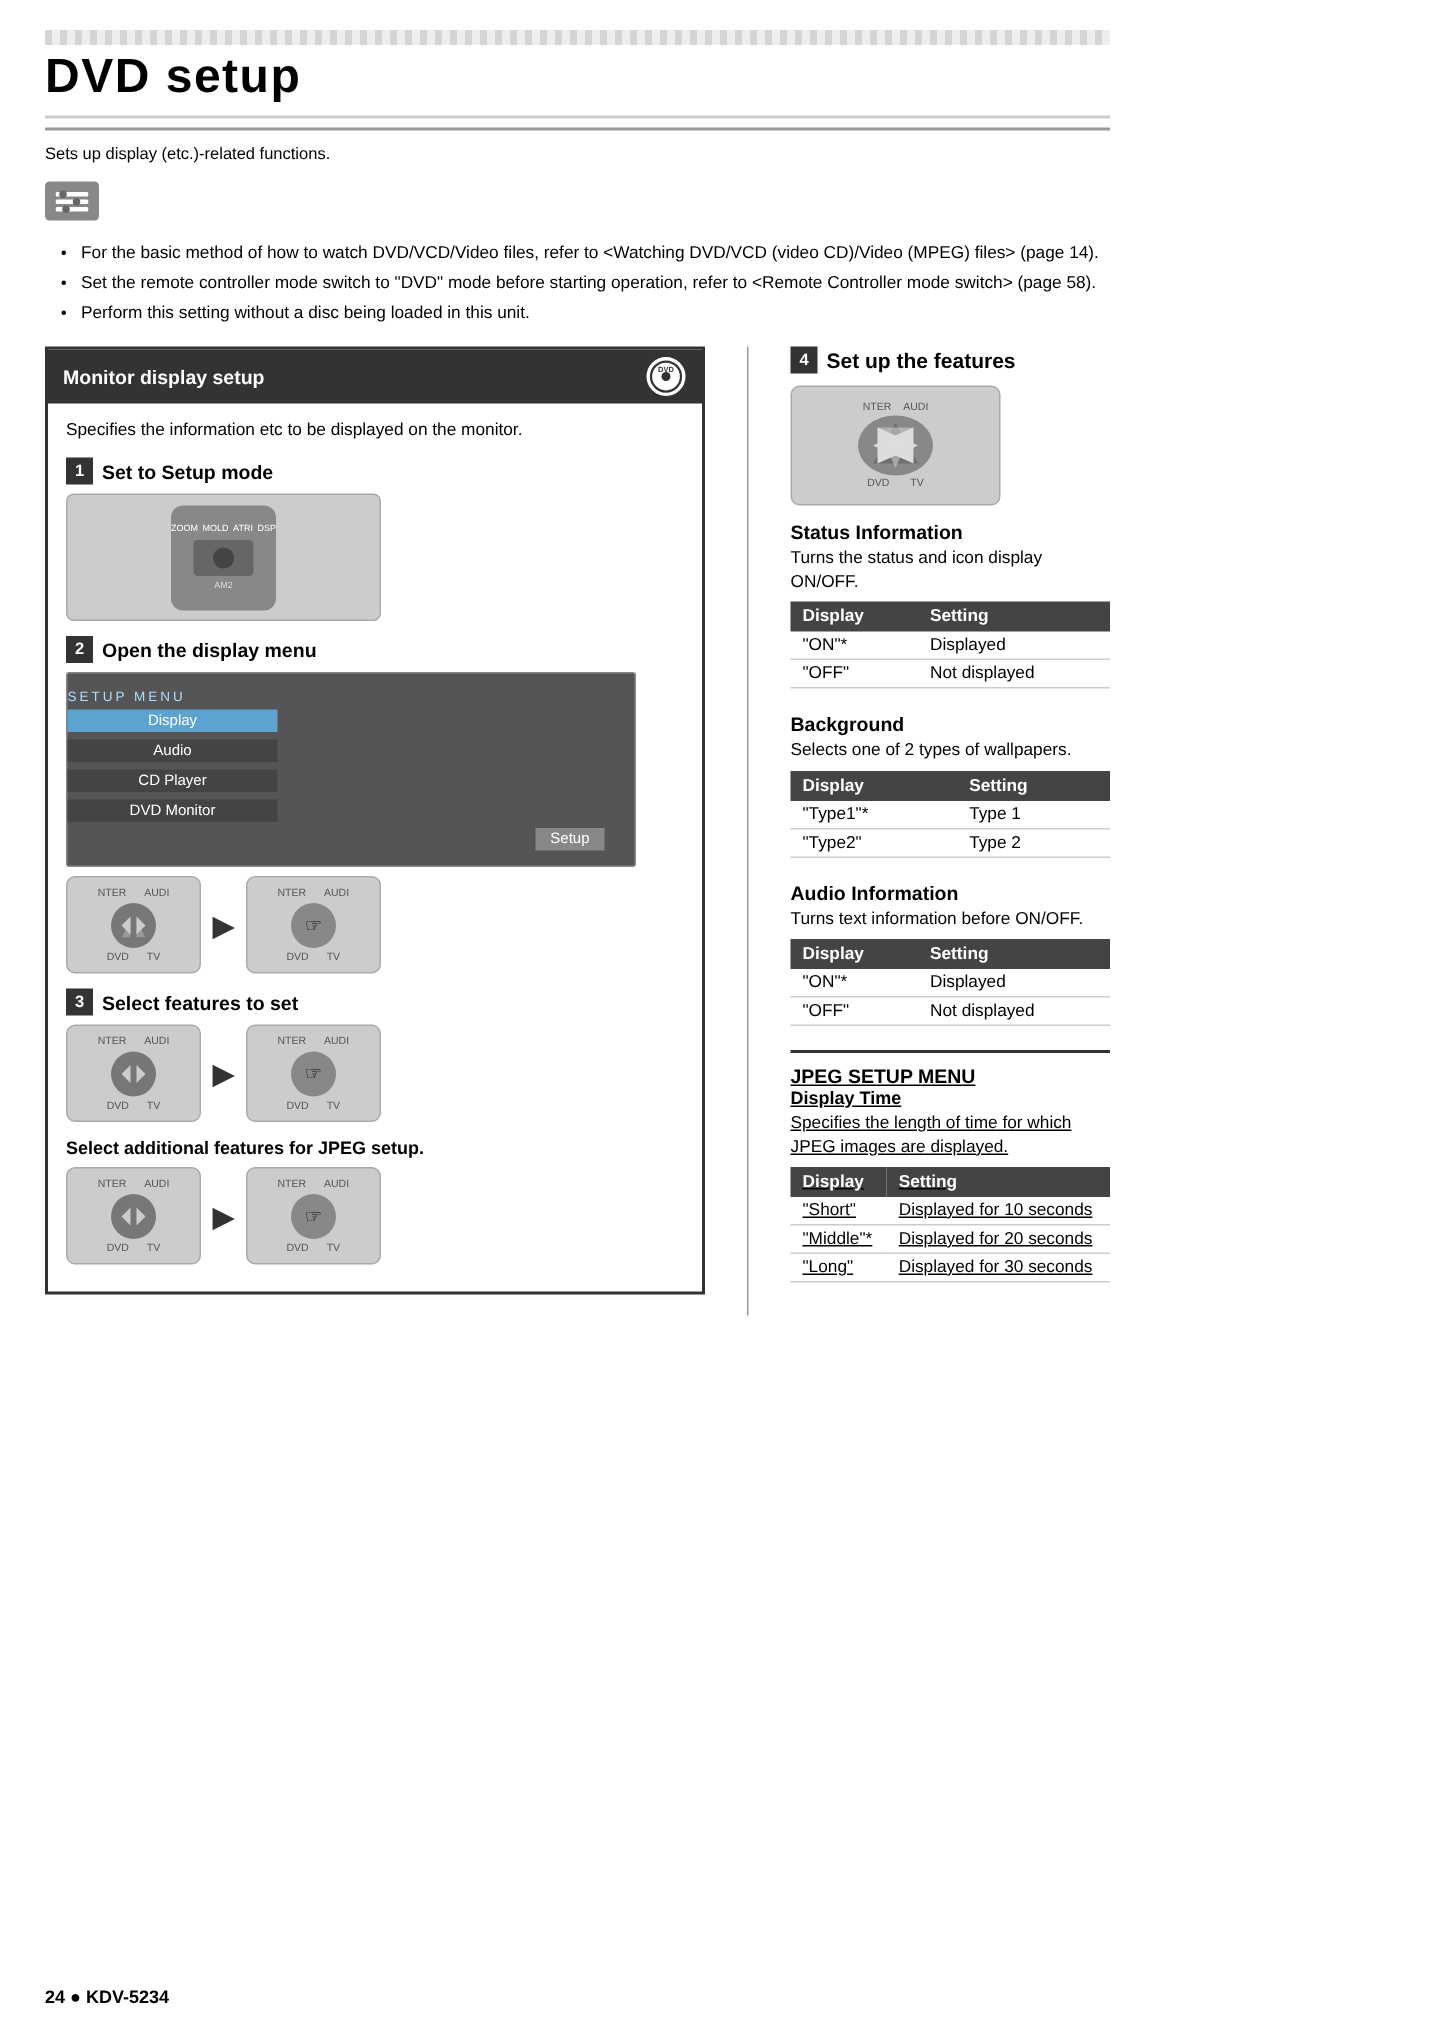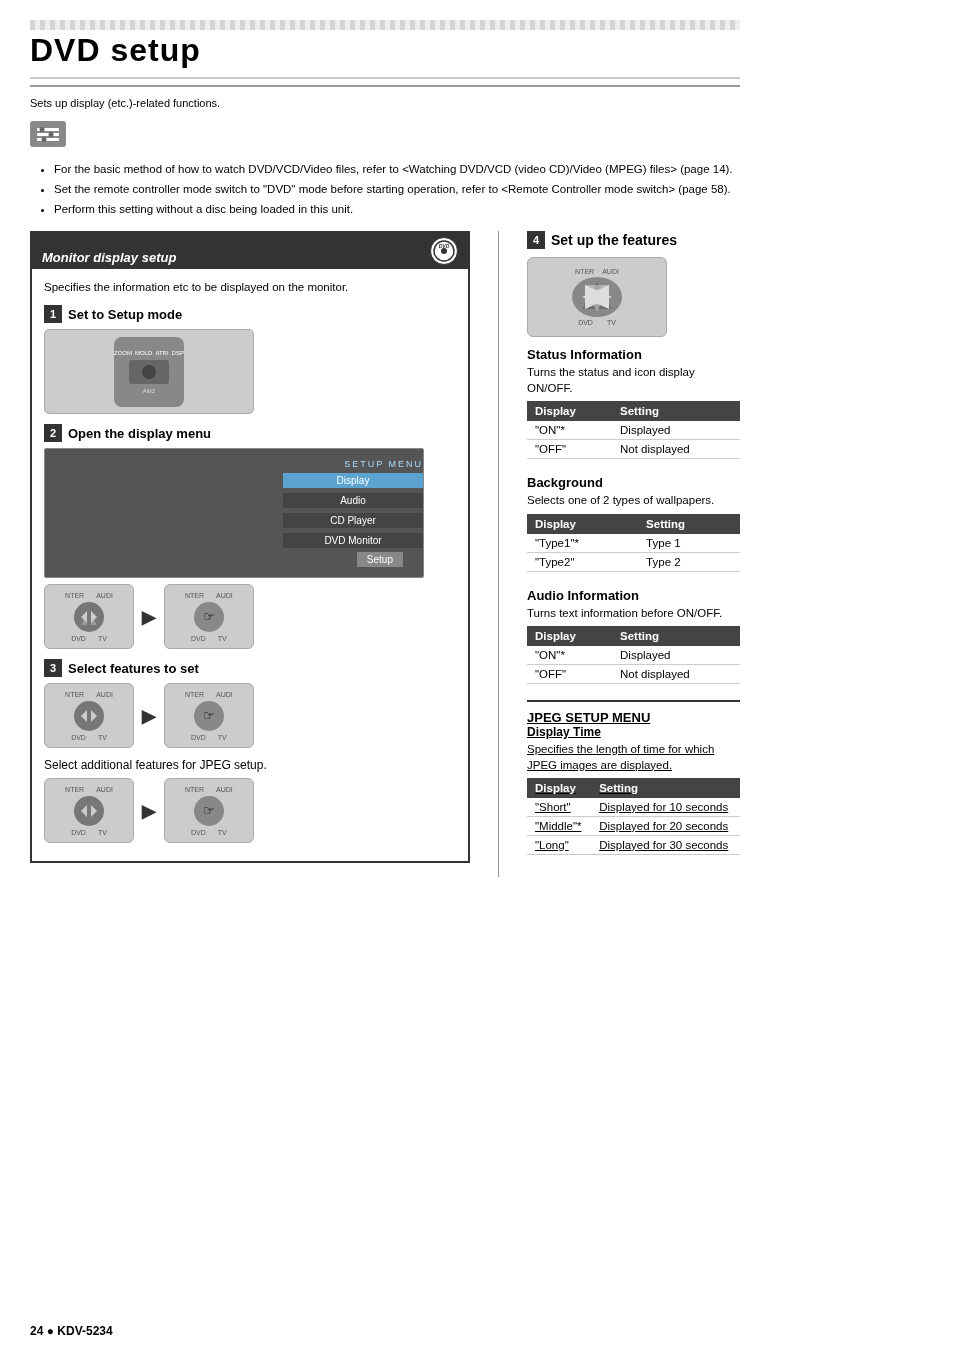--- a/index.html
+++ b/index.html
@@ -77,23 +77,22 @@
       position: relative;
     }
     .section-title-bar {
       background: #333;
       color: #fff;
       font-size: 13px;
       font-weight: bold;
       padding: 4px 10px;
       margin: -10px -12px 10px -12px;
       display: flex;
-      align-items: flex-end;
+      align-items: center;
       justify-content: space-between;
-      font-style: italic;
     }
     .dvd-badge {
       background: #fff;
       color: #333;
       border: 1.5px solid #333;
       border-radius: 50%;
       width: 28px;
       height: 28px;
       display: flex;
       align-items: center;
@@ -129,21 +128,21 @@
     }
 
     
     .setup-menu-img {
       background: #555;
       border: 1px solid #888;
       width: 380px;
       height: 130px;
       margin: 6px 0;
       display: flex;
-      align-items: flex-end;
+      align-items: flex-start;
       justify-content: center;
       color: #fff;
       font-size: 11px;
       flex-direction: column;
       gap: 3px;
       border-radius: 2px;
     }
     .menu-item {
       background: #888;
       color: #fff;
@@ -228,21 +227,21 @@
       font-size: 7px;
       color: #555;
       display: flex;
       gap: 12px;
       margin-top: 3px;
     }
 
     
     .select-text {
       font-size: 12px;
-      font-weight: normal;
+      font-weight: bold;
       margin: 10px 0 4px 0;
     }
 
     
     .step4-heading {
       font-size: 14px;
       font-weight: bold;
       margin-bottom: 8px;
       display: flex;
       align-items: center;

